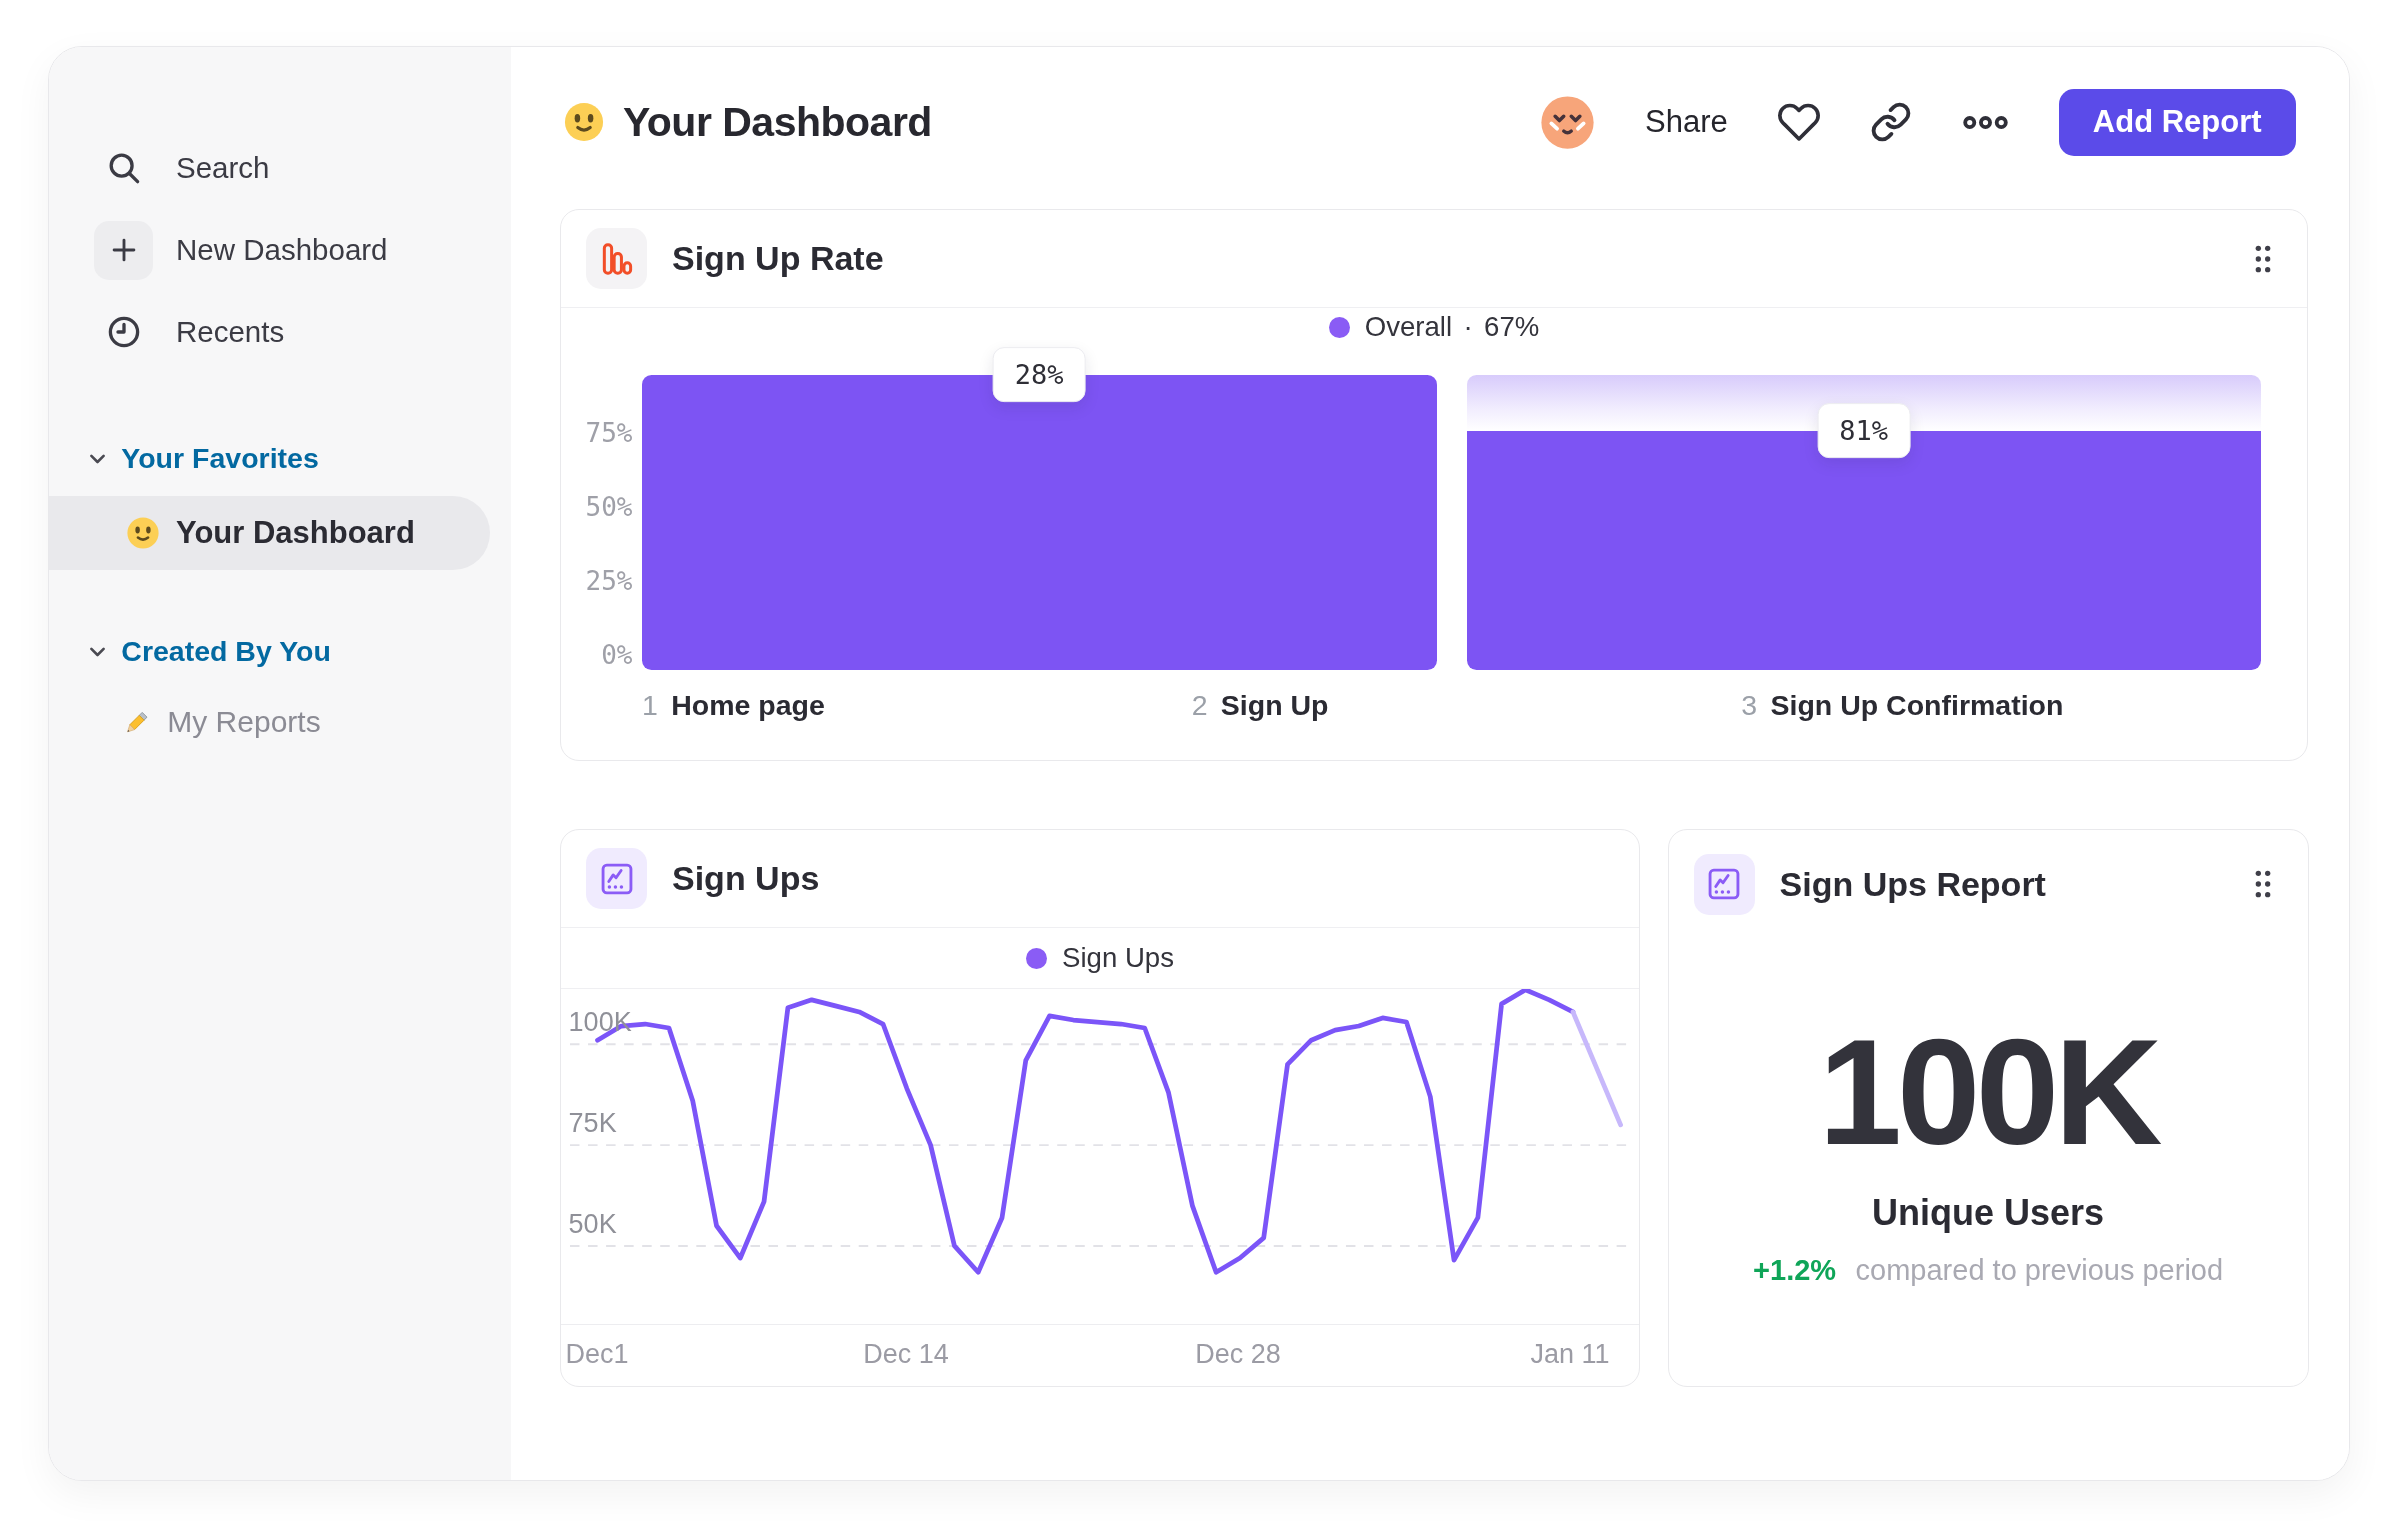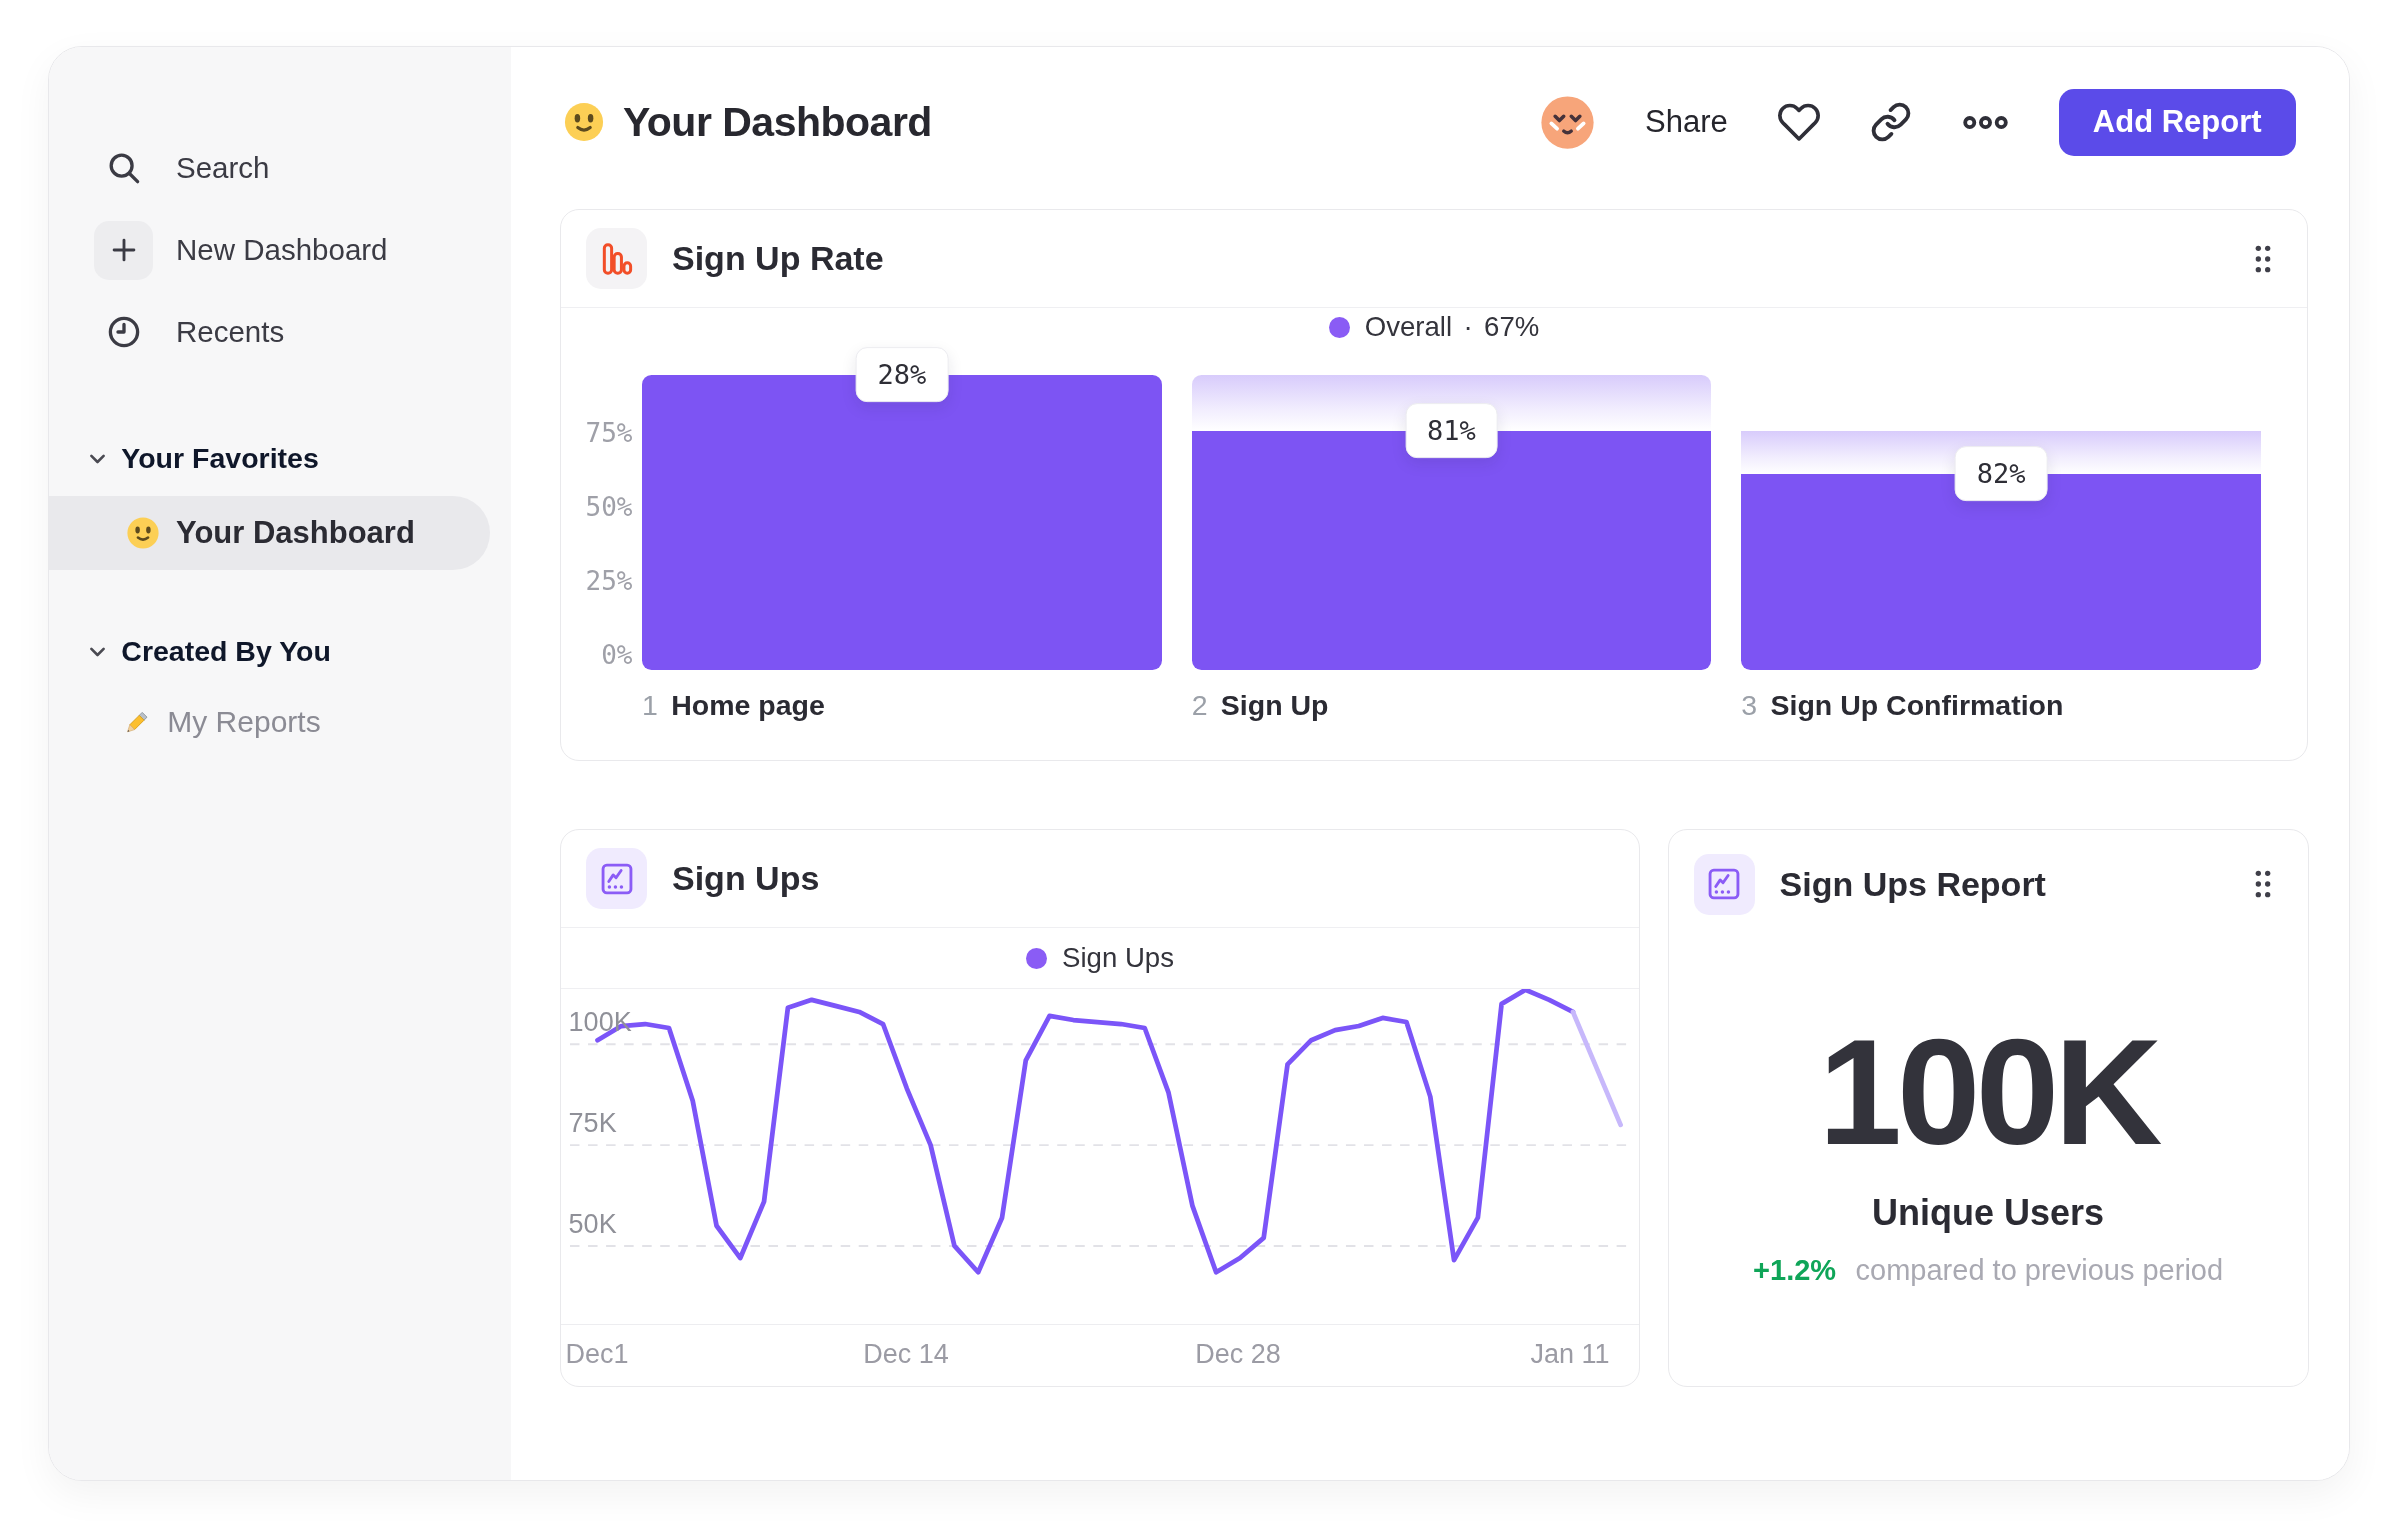--- a/index.html
+++ b/index.html
@@ -14,21 +14,21 @@
     box-shadow:0 13.3px 38px rgba(0,0,0,.05);overflow:hidden;display:flex;
   }
   
   .sidebar{width:462px;background:#f7f7f8;flex:0 0 auto;padding-top:80px;box-sizing:border-box;}
   .nav-row{display:flex;align-items:center;height:82px;padding-left:45px;cursor:pointer;}
   .nav-icon-slot{width:59px;height:59px;display:flex;align-items:center;justify-content:center;flex:0 0 auto;color:#3b3b44;}
   .nav-icon-slot.boxed{background:#ededef;border-radius:15px;}
   .nav-label{margin-left:23px;font-size:29.5px;font-weight:500;color:#3b3b44;}
   .section-header{display:flex;align-items:center;height:53px;padding-left:38px;cursor:pointer;}
   .section-header .chev{color:#4a4a52;display:flex;}
-  .section-label{margin-left:13.3px;font-size:28.5px;font-weight:700;color:#0f172a;}
+  .section-label{margin-left:13.3px;font-size:28.5px;font-weight:700;color:#0369a1;}
   .fav-pill{
     margin-top:11.4px;width:441px;height:74px;background:#e9e9ec;
     border-radius:0 42px 42px 0;display:flex;align-items:center;padding-left:76px;box-sizing:border-box;cursor:pointer;
   }
   .fav-pill .emoji{display:flex;}
   .fav-label{margin-left:15px;font-size:31px;font-weight:600;color:#2b2b33;}
   .reports-row{display:flex;align-items:center;height:61px;padding-left:71px;margin-top:13.3px;cursor:pointer;}
   .reports-label{margin-left:13.3px;font-size:30px;font-weight:500;color:#8b8b94;}
   .mt-fav{margin-top:59px;}
   .mt-created{margin-top:55px;}
@@ -273,27 +273,20 @@
                   <div class="bar-solid" style="top: 0px;"></div>
                 </div>
                 <div class="bar-badge" style="top: 0px;">28%</div>
               </div>
               <div class="funnel-col">
                 <div class="bar-stack">
                   <div class="bar-ghost" style="top: 0px; height: 56px; background: linear-gradient(rgba(125, 84, 243, 0.3) 0%, rgba(125, 84, 243, 0.1) 62%, rgba(125, 84, 243, 0) 100%);"></div>
                   <div class="bar-solid" style="top: 56px;"></div>
                 </div>
                 <div class="bar-badge" style="top: 56px;">81%</div>
-              </div>
-              <div class="funnel-col">
-                <div class="bar-stack">
-                  <div class="bar-ghost" style="top: 56px; height: 43px; background: linear-gradient(rgba(125, 84, 243, 0.3) 0%, rgba(125, 84, 243, 0.1) 62%, rgba(125, 84, 243, 0) 100%);"></div>
-                  <div class="bar-solid" style="top: 99px;"></div>
-                </div>
-                <div class="bar-badge" style="top: 99px;">82%</div>
               </div>
             </div>
         </div>
         <div style="display:flex;">
           <div style="width:81px;flex:0 0 auto;"></div>
           <div class="funnel-labels" id="funnel-labels">
               <div class="funnel-label"><span class="step-num">1</span><span class="step-name">Home page</span></div>
               <div class="funnel-label"><span class="step-num">2</span><span class="step-name">Sign Up</span></div>
               <div class="funnel-label"><span class="step-num">3</span><span class="step-name">Sign Up Confirmation</span></div>
             </div>

